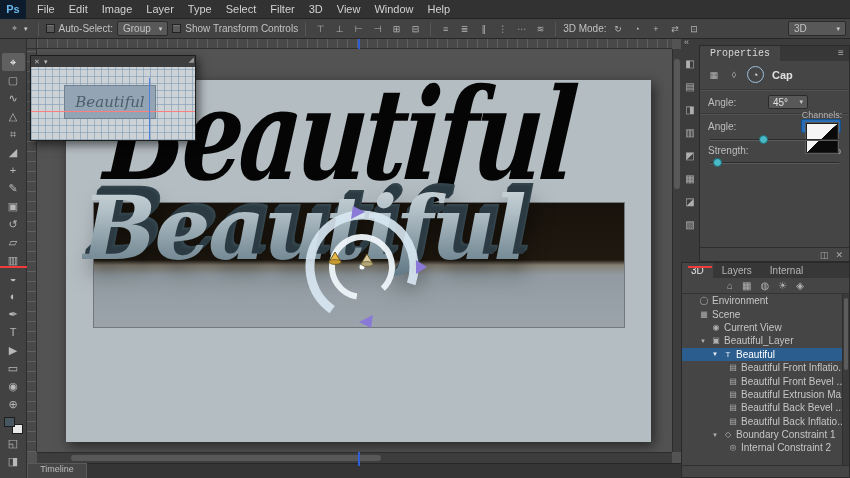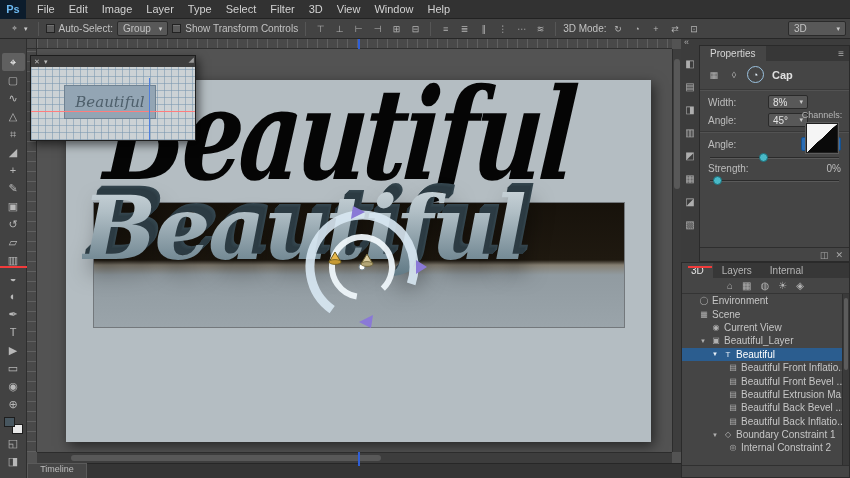--- a/index.html
+++ b/index.html
@@ -65,21 +65,21 @@
   .bottombar { position:absolute; left:0; right:0; bottom:0; height:15px; background:#353535; border-top:1px solid #272727; }
   .timeline-tab { position:absolute; left:0; bottom:0; height:15px; width:60px; background:#464646; border:1px solid #5a5a5a; border-bottom:none; color:#bdbdbd; font-size:9px; display:flex; align-items:flex-start; justify-content:center; }
 
   
   .dock { position:absolute; left:681px; top:39px; width:169px; height:439px; background:#3c3c3c; z-index:30; }
   .collapse-btn { position:absolute; left:3px; top:-2px; font-size:9px; color:#aaa; }
   .dock-strip { position:absolute; left:0; top:10px; width:18px; height:212px; display:flex; flex-direction:column; align-items:center; gap:10px; padding-top:8px; color:#aeaeae; font-size:10px; }
   .dock-icon { width:14px; height:13px; display:flex; align-items:center; justify-content:center; }
 
   .props { position:absolute; left:18px; top:6px; right:0; height:217px; background:#454545; border:1px solid #2a2a2a; font-size:10px; color:#bdbdbd; }
-  .props-tabbar { height:15px; background:#373737; display:flex; align-items:flex-end; }
+  .props-tabbar { height:15px; background:#373737; display:flex; align-items:flex-end;font-family:Liberation Mono, monospace; }
   .props-tab { background:#454545; padding:0 10px; font-size:10px; color:#d6d6d6; line-height:15px; }
   .props-menu { margin-left:auto; padding:0 5px; line-height:15px; color:#aaa; }
   .cap-row { display:flex; align-items:center; gap:6px; padding:5px 7px 4px; }
   .picon { width:14px; height:14px; display:flex; align-items:center; justify-content:center; color:#b5b5b5; font-size:9px; }
   .picon.sel { border:1px solid #9cc3e0; border-radius:50%; width:17px; height:17px; color:#e3eef6; }
   .cap-label { font-size:11px; font-weight:bold; color:#e0e0e0; margin-left:2px; }
   .props-div { border-top:1px solid #383838; border-bottom:1px solid #525252; height:0; margin:2px 0; }
   .sec-head { padding:3px 8px 2px; color:#d2d2d2; }
   .prow { display:flex; align-items:center; justify-content:space-between; width:108px; padding:2px 0 2px 8px; }
   .prow-full { display:flex; align-items:center; justify-content:space-between; padding:2px 8px; }
@@ -326,27 +326,20 @@
         <span class="props-menu">≡</span>
       </div>
       <div class="cap-row">
         <span class="picon">▦</span>
         <span class="picon">◊</span>
         <span class="picon sel">◔</span>
         <span class="cap-label">Cap</span>
       </div>
       <div class="props-div"></div>
       <div class="prow">
-        <span>Width:</span>
-        <span class="val">
-          <span>8%</span>
-          <span class="arr">▾</span>
-        </span>
-      </div>
-      <div class="prow">
         <span>Angle:</span>
         <span class="val">
           <span>45°</span>
           <span class="arr">▾</span>
         </span>
       </div>
       <div class="contour">
         <span>Channels:</span>
         <div class="contour-thumb"></div>
       </div>

